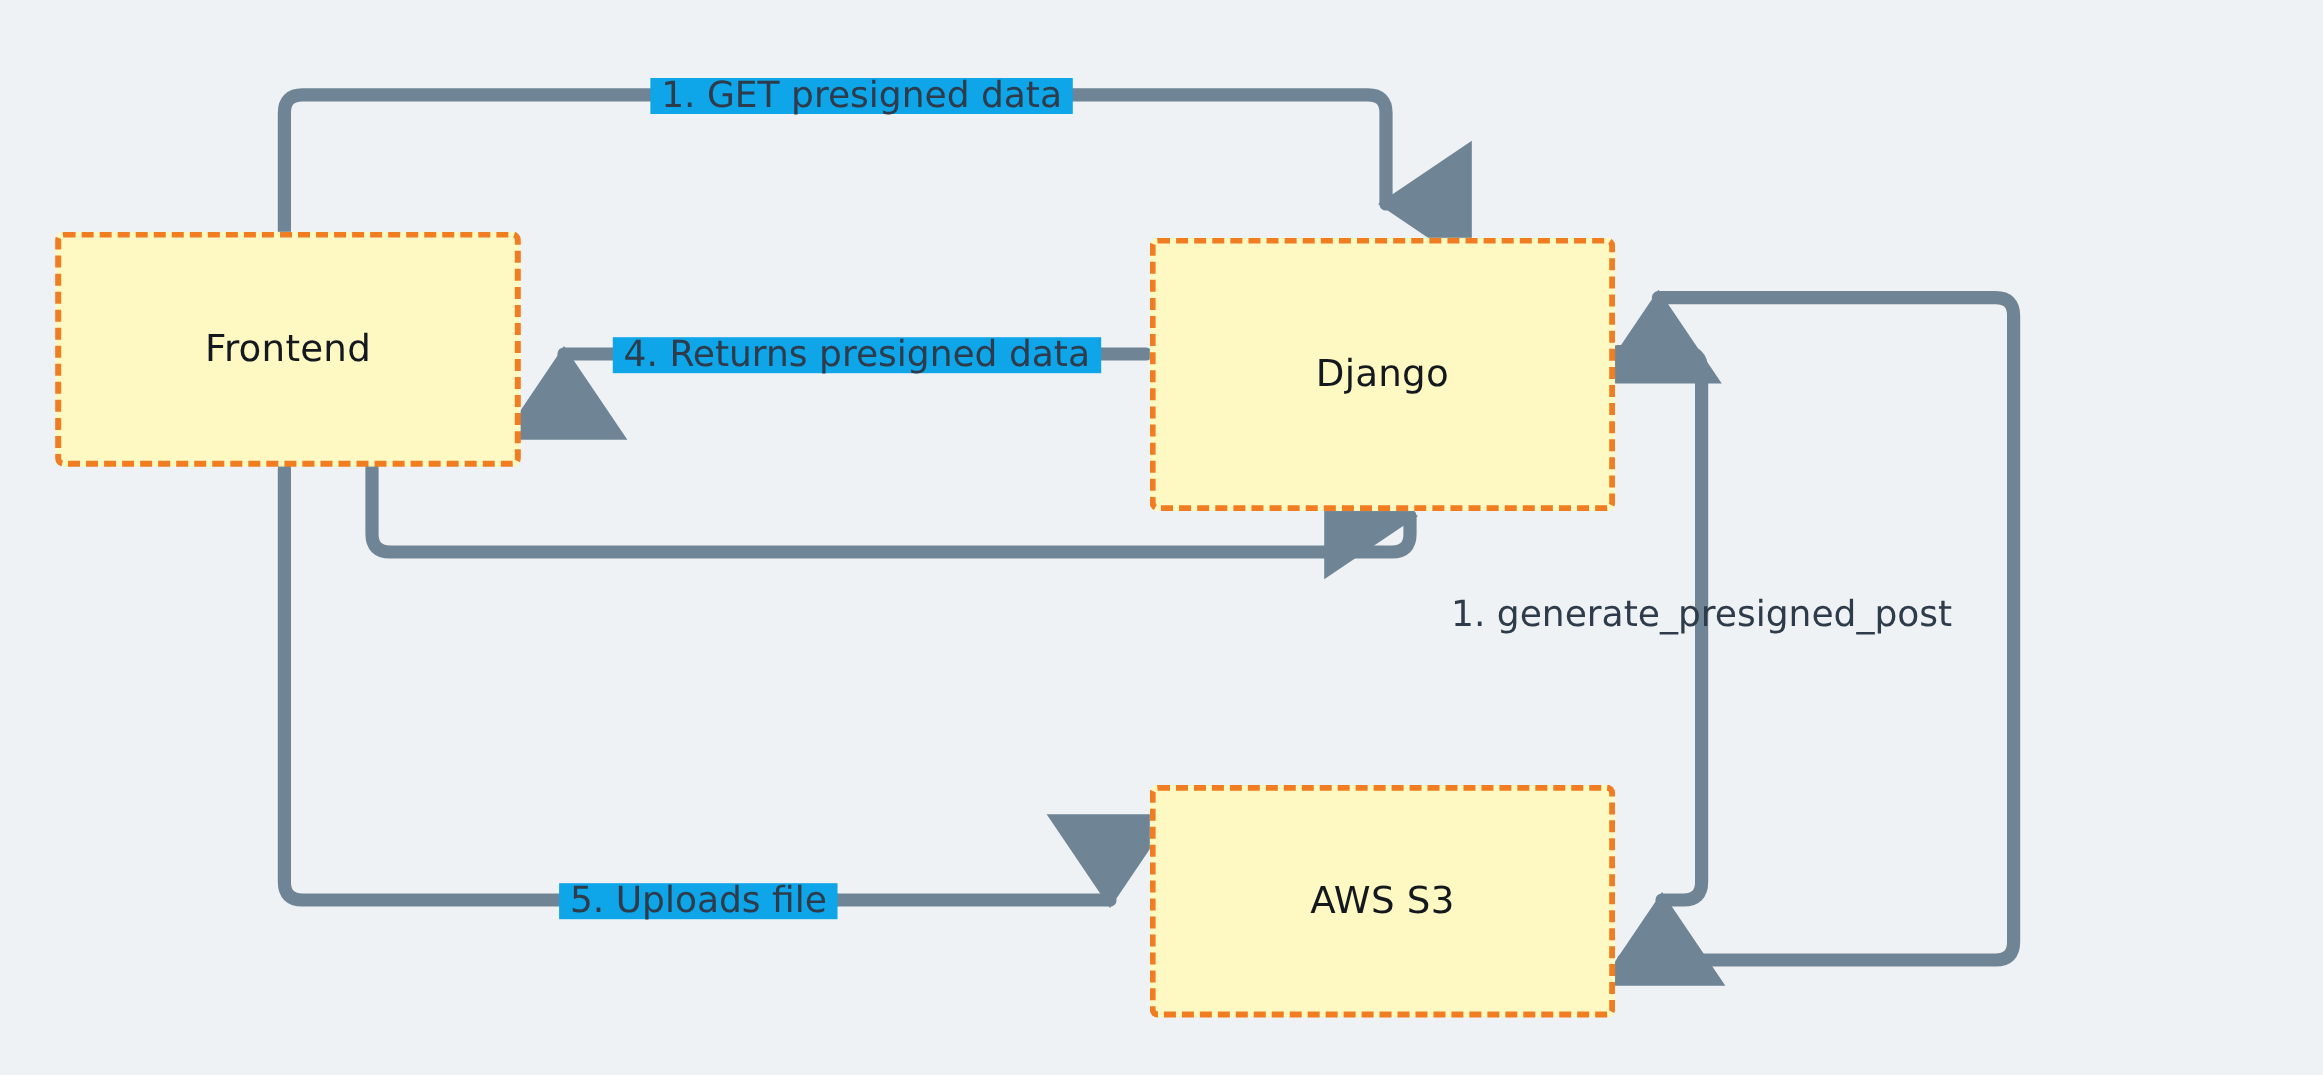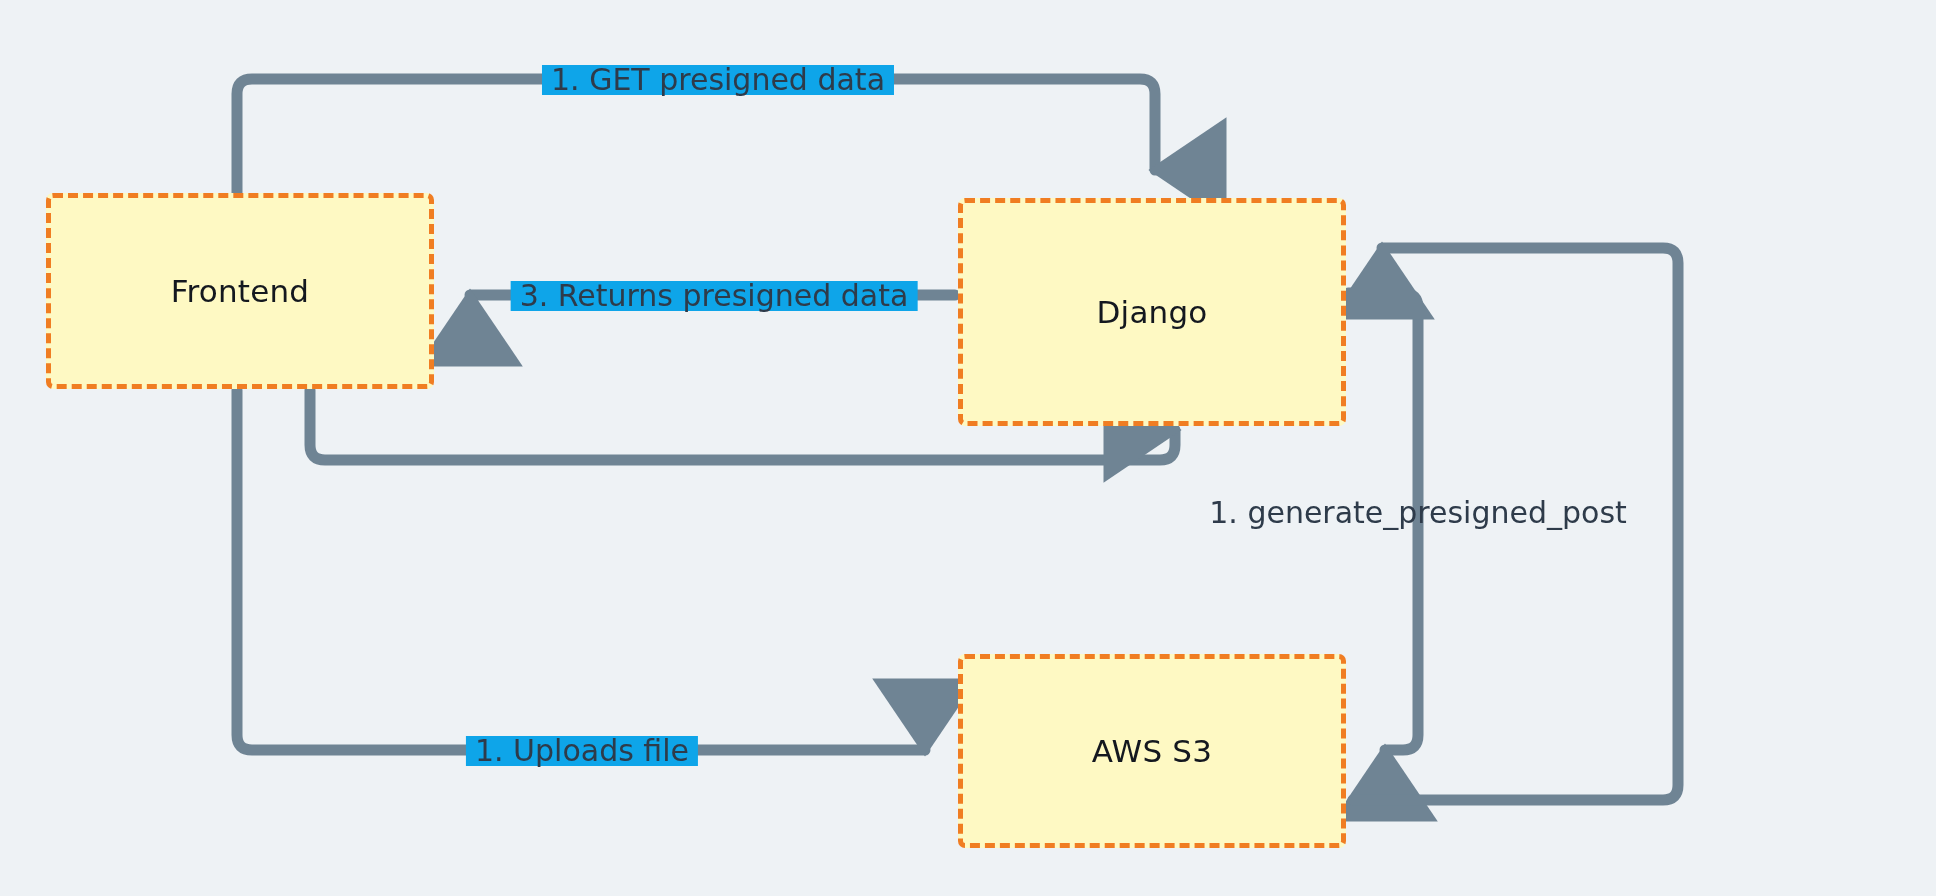--- a/index.html
+++ b/index.html
@@ -99,18 +99,18 @@
 
   <div class="node" style="left:958px; top:654px; width:388px; height:194px;">
     <span class="node-label">AWS S3</span>
   </div>
 
   <div class="edge-label" style="left:718px; top:80px;">1. GET presigned data</div>
 
   <div class="edge-label plain" style="left:1418px; top:513px;">1. generate_presigned_post</div>
 
 
-  <div class="edge-label" style="left:714px; top:296px;">3. Returns presigned data</div>
+  <div class="edge-label" style="left:714px; top:296px;">4. Returns presigned data</div>
 
-  <div class="edge-label" style="left:582px; top:751px;">1. Uploads file</div>
+  <div class="edge-label" style="left:582px; top:751px;">5. Uploads file</div>
 
 
 </div>
 
 </body></html>

